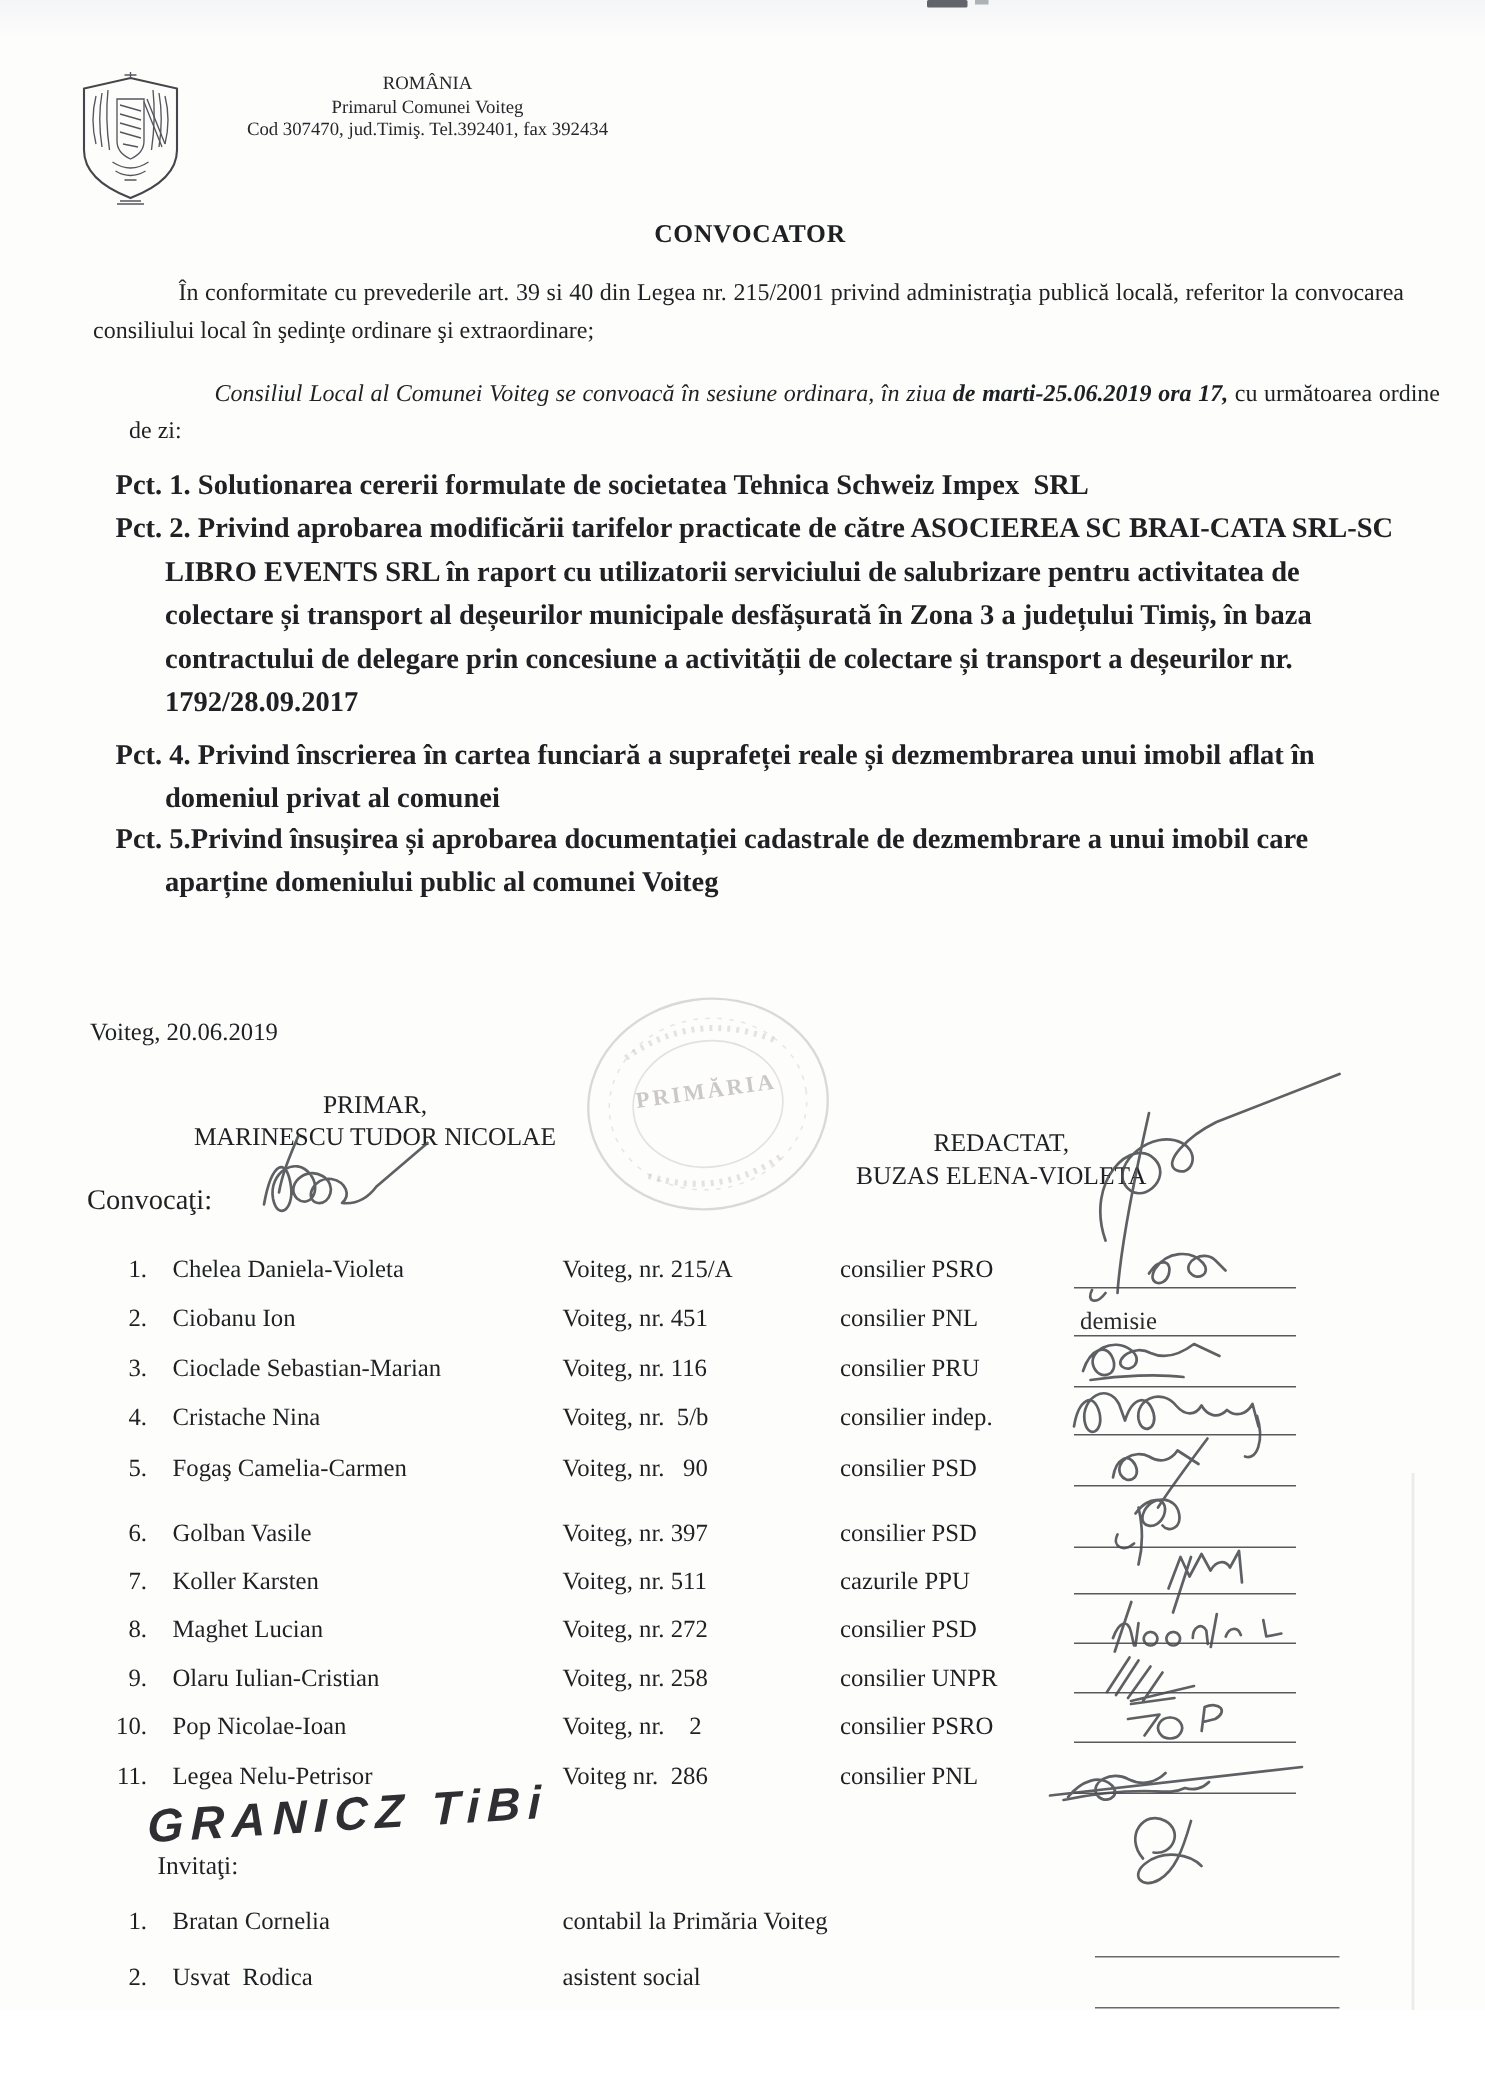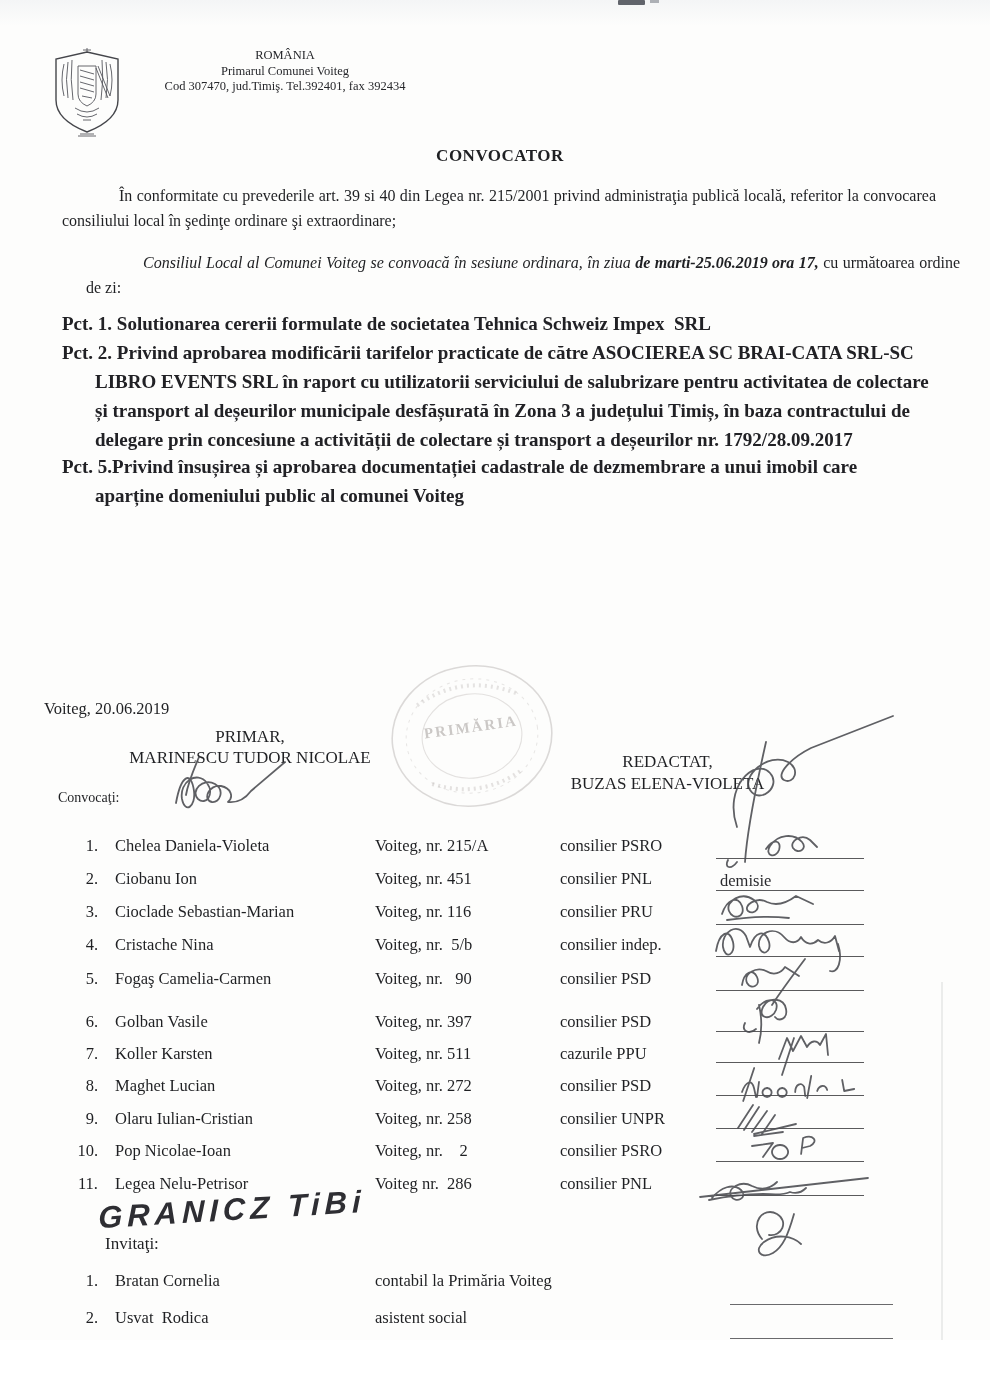--- a/index.html
+++ b/index.html
@@ -18,30 +18,30 @@
   
   .title{left:0;top:146px;width:1000px;text-align:center;font-weight:bold;font-size:17px;letter-spacing:.5px;}
   
   .para{left:62px;width:874px;text-align:justify;font-size:16px;line-height:24.5px;}
   .p1{top:184px;text-indent:57px;}
   .p2{top:250px;text-indent:57px;line-height:25px;margin-left:24px;}
   .it{font-style:italic;}
   .bit{font-style:italic;font-weight:bold;}
   
   .agenda{left:62px;top:309px;width:868px;font-weight:bold;font-size:19px;line-height:29px;color:#212125;}
-  .agenda .item{padding-left:33px;text-indent:-33px;white-space:pre-wrap;}
+  .agenda .item{padding-left:33px;text-indent:-33px;white-space:pre-wrap;margin-left:15px;}
   .agenda .item.g1{margin-top:6px;}
   .agenda .item.g2{margin-top:-2px;}
   
-  .place-date{left:44px;top:678px;font-size:16.5px;margin-top:21px;}
+  .place-date{left:60px;top:678px;font-size:16.5px;}
   .primar-label{left:110px;top:727px;width:280px;text-align:center;font-size:17px;}
   .primar-name{left:92px;top:748px;width:316px;text-align:center;font-size:17px;}
   .redactat-label{left:560px;top:752px;width:215px;text-align:center;font-size:17px;}
   .redactat-name{left:545px;top:774px;width:245px;text-align:center;font-size:17px;}
-  .convocati-label{left:58px;top:790px;font-size:14px;}
+  .convocati-label{left:58px;top:790px;font-size:19px;}
   
   .crow{left:0;width:990px;height:26px;font-size:16.5px;}
   .cnum{position:absolute;left:72px;width:26px;text-align:right;}
   .cname{position:absolute;left:115px;}
   .caddr{position:absolute;left:375px;white-space:pre;}
   .cparty{position:absolute;left:560px;}
   .sline{left:716px;width:148px;height:1px;background:#5a5a5c;}
   .sline.wide{left:730px;width:163px;background:#6a6a6c;}
   .note-demisie{left:720px;top:871px;font-size:16.5px;color:#2a2a2e;}
   
@@ -95,20 +95,21 @@
 
   <div class="abs title">CONVOCATOR</div>
 
   <div class="abs para p1">În conformitate cu prevederile art. 39 si 40 din Legea nr. 215/2001 privind administraţia publică locală, referitor la convocarea consiliului local în şedinţe ordinare şi extraordinare;</div>
 
   <div class="abs para p2"><span class="it">Consiliul Local al Comunei Voiteg se convoacă în sesiune ordinara, în ziua </span><span class="bit">de marti-25.06.2019  ora 17,</span><span> cu următoarea ordine de zi:</span></div>
 
   <div class="abs agenda">
     <div class="item">Pct. 1. Solutionarea cererii formulate de societatea Tehnica Schweiz Impex  SRL</div>
     <div class="item">Pct. 2. Privind aprobarea modificării tarifelor practicate de către ASOCIEREA SC BRAI-CATA SRL-SC LIBRO EVENTS SRL în raport cu utilizatorii serviciului de salubrizare pentru activitatea de colectare și transport al deșeurilor municipale desfășurată în Zona 3 a județului Timiș, în baza contractului de delegare prin concesiune a activității de colectare și transport a deșeurilor nr. 1792/28.09.2017</div>
+    <div class="item g1">Pct. 4. Privind înscrierea în cartea funciară a suprafeței reale și dezmembrarea unui imobil aflat în domeniul privat al comunei</div>
     <div class="item g2">Pct. 5.Privind însușirea și aprobarea documentației cadastrale de dezmembrare a unui imobil care aparține domeniului public al comunei Voiteg</div>
   </div>
 
   <div class="abs place-date">Voiteg, 20.06.2019</div>
 
   <div class="abs stamp">
     <svg width="172" height="152" viewBox="0 0 172 152">
       <g transform="rotate(-8 86 76)">
         <ellipse cx="86" cy="76" rx="80" ry="70" fill="none" stroke="rgba(138,130,126,0.38)" stroke-width="1.6"></ellipse>
         <ellipse cx="86" cy="76" rx="66" ry="57" fill="none" stroke="rgba(138,130,126,0.25)" stroke-width="1" stroke-dasharray="3,5"></ellipse>

